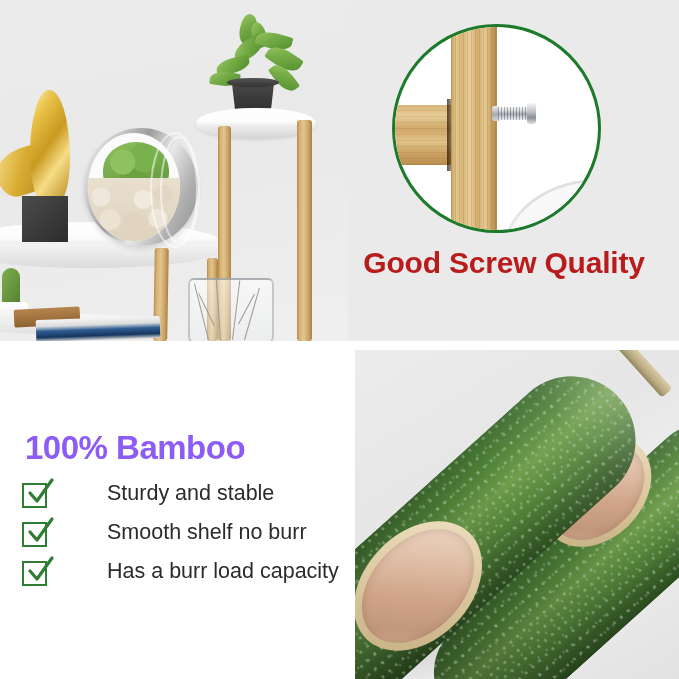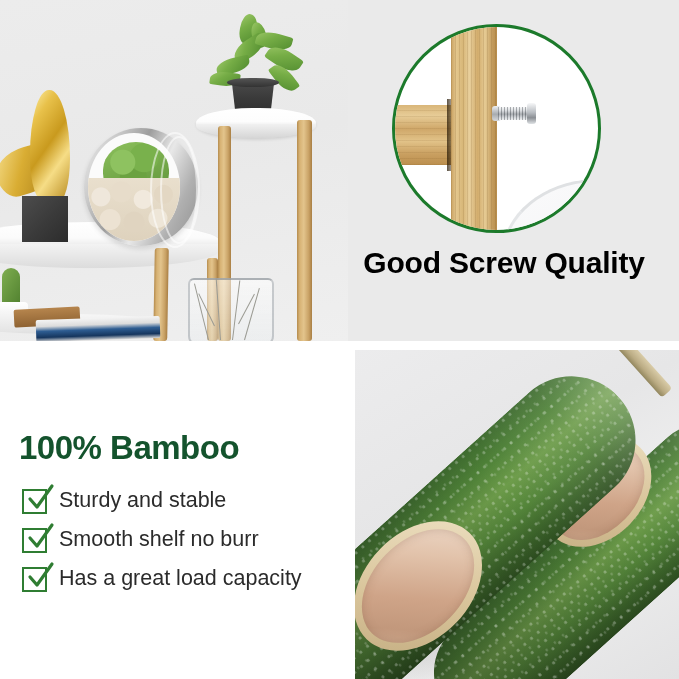--- a/index.html
+++ b/index.html
@@ -337,21 +337,21 @@
   }
 
   
   .callout-title {
     position: absolute;
     left: 344px; top: 246px;
     width: 320px;
     text-align: center;
     font-size: 30px;
     font-weight: bold;
-    color: #000000;
+    color: #b91c1c;
     letter-spacing: -0.2px;
     white-space: nowrap;
   }
   .callout-sub {
     position: absolute;
     left: 344px; top: 288px;
     width: 320px;
     text-align: center;
     font-size: 16.5px;
     color: #3a3a3a;
@@ -360,37 +360,38 @@
 
   
   .features {
     position: absolute;
     left: 0; top: 341px;
     width: 355px; height: 338px;
     background: #ffffff;
   }
   .feat-title {
     position: absolute;
-    left: 19px; top: 429px;
+    left: 25px; top: 429px;
     font-size: 33px;
     font-weight: bold;
-    color: #14532d;
+    color: #8b5cf6;
     letter-spacing: -0.5px;
     white-space: nowrap;
   }
   .feat-list {
     position: absolute;
     left: 22px; top: 483px;
     width: 330px;
   }
   .feat-item {
     display: flex;
-    align-items: center;
+    align-items: flex-start;
     height: 36px;
     margin-bottom: 3px;
+    gap: 48px;
   }
   .cbox {
     position: relative;
     width: 25px;
     height: 25px;
     flex: 0 0 25px;
     border: 2px solid #2f7d32;
     box-sizing: border-box;
     margin-right: 12px;
   }
@@ -580,21 +581,21 @@
       </span>
       <span class="feat-text">Smooth shelf no burr</span>
     </div>
 
     <div class="feat-item">
       <span class="cbox">
         <svg viewBox="0 0 28 30" aria-hidden="true">
           <path d="M4 15 L11 23 L26 2" fill="none" stroke="#2f7d32" stroke-width="3.2" stroke-linecap="round" stroke-linejoin="round"></path>
         </svg>
       </span>
-      <span class="feat-text">Has a great load capacity</span>
+      <span class="feat-text">Has a burr load capacity</span>
     </div>
   </div>
 
   <div class="bamboo-photo">
     <div class="ground-shadow"></div>
 
     <div class="culm culm-front"></div>
     <div class="cut-ring ring-b"></div>
     <div class="cut-face face-b"></div>
 

